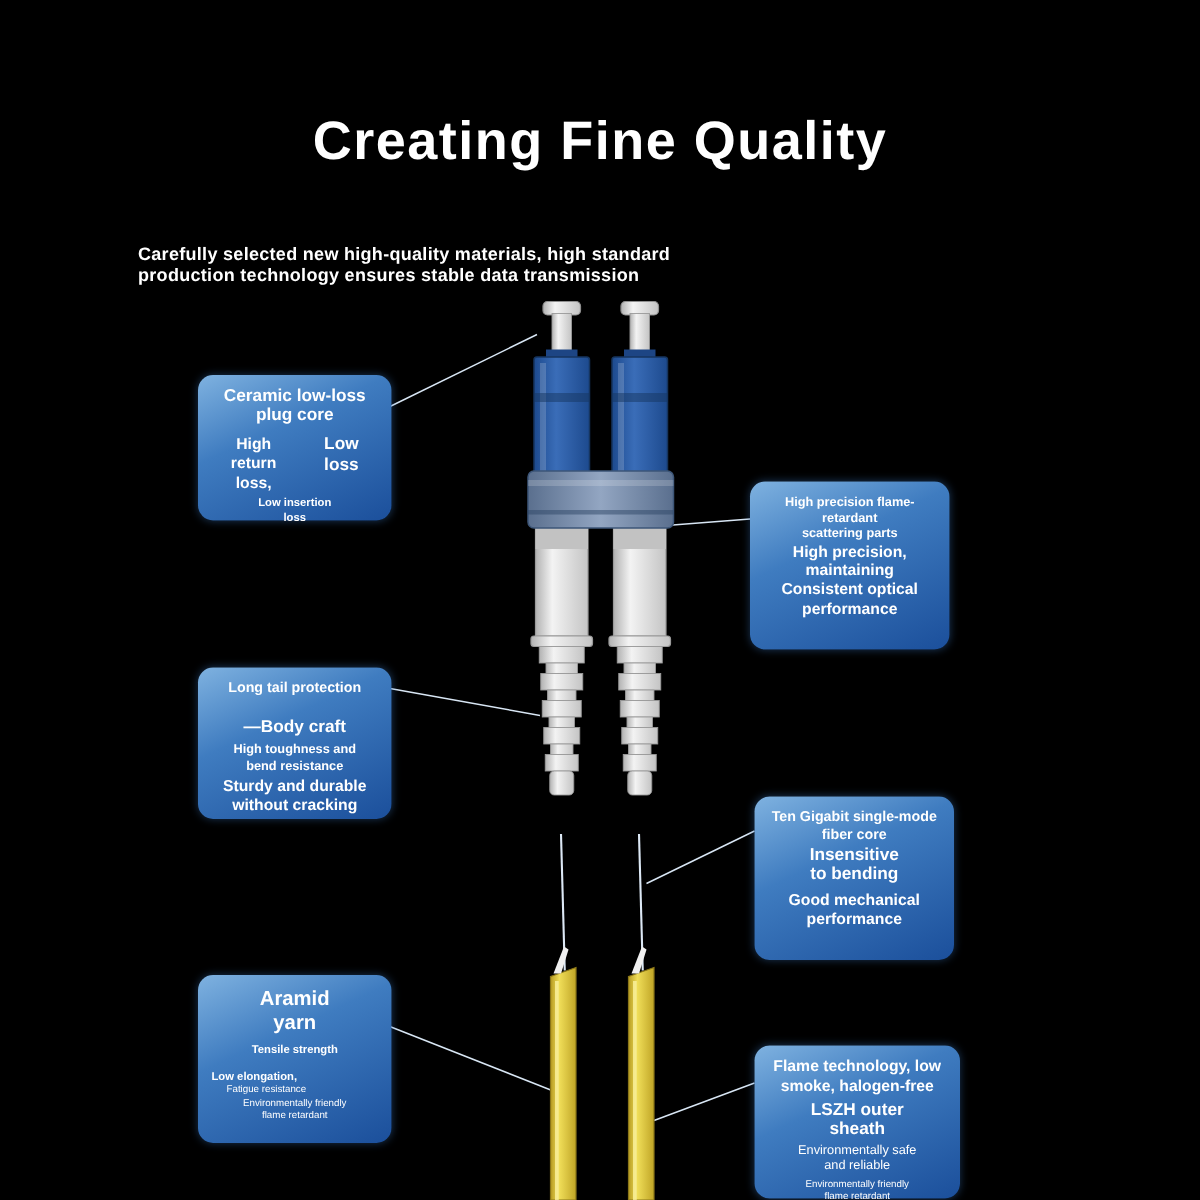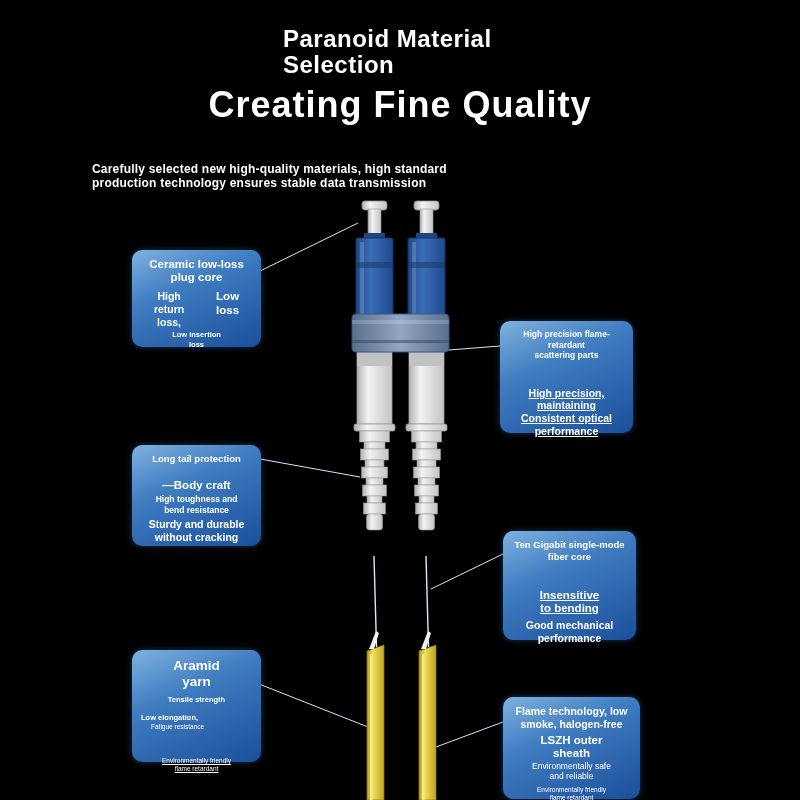--- a/index.html
+++ b/index.html
@@ -1,20 +1,20 @@
 <!DOCTYPE html>
 <html><head>
 <meta charset="utf-8">
 <style>
   html,body{margin:0;padding:0;background:#000;}
   .page{position:relative;width:800px;height:800px;background:#000;overflow:hidden;
         font-family:"Liberation Sans",sans-serif;color:#fff;}
   .kicker{position:absolute;left:283px;top:26px;font-size:24px;font-weight:bold;
           line-height:1.08;white-space:pre-line;letter-spacing:.5px;}
-  .main-title{position:absolute;left:0;top:84px;width:800px;text-align:center;
+  .main-title{position:absolute;left:0;top:73px;width:800px;text-align:center;
           font-size:36px;font-weight:bold;letter-spacing:1px;}
   .subtitle{position:absolute;left:92px;top:162px;font-size:12px;font-weight:bold;
           line-height:1.2;white-space:pre-line;letter-spacing:.2px;}
   .art{position:absolute;left:0;top:0;width:800px;height:800px;z-index:1;}
   .callout{position:absolute;z-index:2;border-radius:10px;box-sizing:border-box;
           padding:8px 9px;color:#fff;
           background:linear-gradient(155deg,#7fb2e0 0%,#3f7cc0 38%,#1b4f9b 100%);
           box-shadow:0 0 6px rgba(60,120,190,.45);text-align:center;}
   .c-l1{left:132px;top:250px;width:129px;height:97px;}
   .c-r1{left:500px;top:321px;width:133px;height:112px;}
@@ -27,30 +27,28 @@
   .c-title{font-weight:bold;white-space:pre-line;line-height:1.18;}
   .f6{font-size:6.5px;line-height:1.3;}
   .f7{font-size:7.5px;line-height:1.3;}
   .f8{font-size:8.5px;line-height:1.25;}
   .f9{font-size:9.5px;line-height:1.25;}
   .f10{font-size:10.5px;line-height:1.2;}
   .f11{font-size:11.5px;line-height:1.15;}
   .f13{font-size:13.5px;line-height:1.15;}
   .row{display:flex;align-items:flex-start;}
   .mt2{margin-top:2px;}.mt3{margin-top:3px;}.mt4{margin-top:4px;}.mt6{margin-top:6px;}
-  .mt8{margin-top:8px;flex-direction:column;}.mt10{margin-top:26px;text-decoration:underline;}.mt14{margin-top:14px;}
+  .mt8{margin-top:8px;flex-direction:column;}.mt10{margin-top:1px;}.mt14{margin-top:14px;}
   .ml6{margin-left:6px;}.ml10{margin-left:10px;}
 </style>
 </head>
 <body>
 
 <div class="page">
 
-  <div class="kicker">Paranoid Material
-Selection</div>
   <div class="main-title">Creating Fine Quality</div>
   <div class="subtitle">Carefully selected new high-quality materials, high standard
 production technology ensures stable data transmission</div>
 
   <svg class="art" viewBox="0 0 800 800">
     <defs>
       <linearGradient id="gW" x1="0" y1="0" x2="1" y2="0">
         <stop offset="0" stop-color="#b2b2b2"></stop>
           <stop offset="0.32" stop-color="#f3f3f3"></stop>
           <stop offset="1" stop-color="#c4c4c4"></stop>

